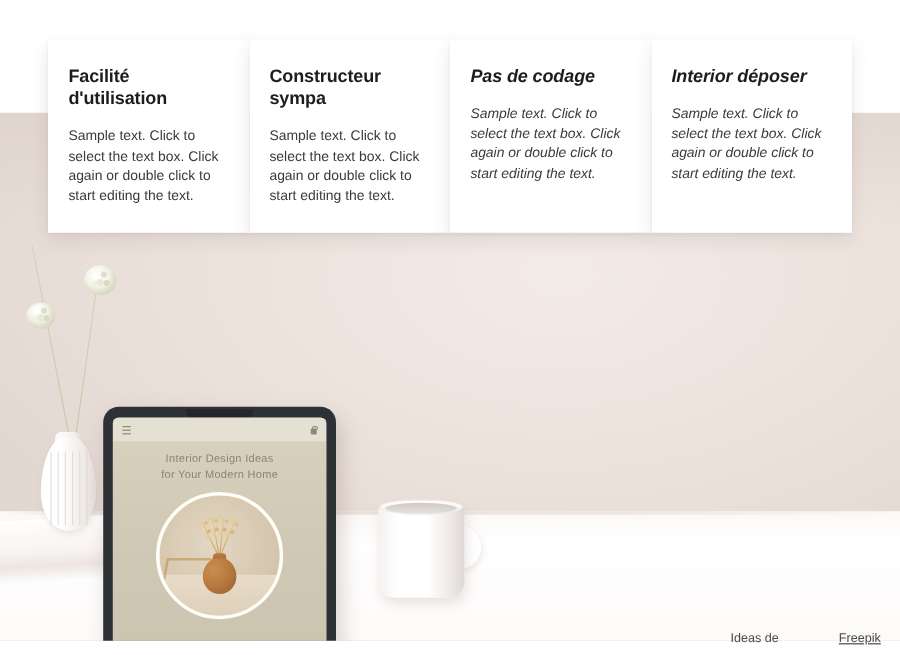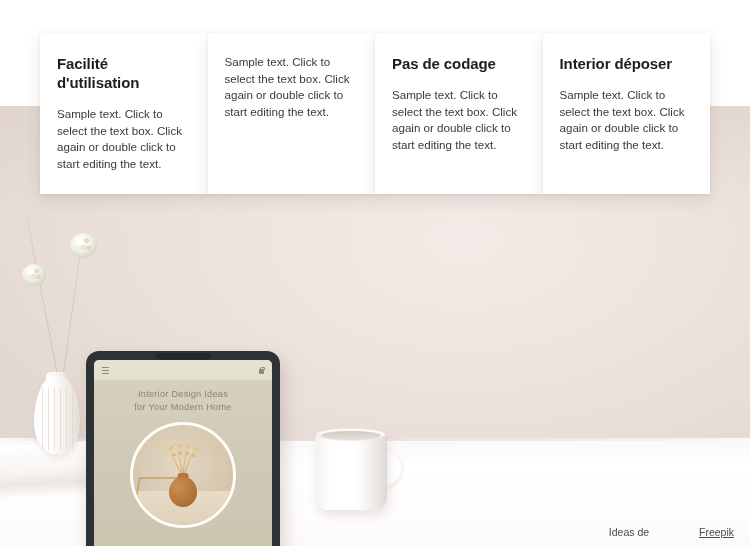--- a/index.html
+++ b/index.html
@@ -24,21 +24,21 @@
   
   .bg-top {
     position: absolute;
     left: 0; top: 0;
     width: 750px; height: 106px;
     background: #ffffff;
   }
 
   .bg-photo {
     position: absolute;
-    left: 0; top: 106px;
+    left: 0; top: 94px;
     width: 750px; height: 440px;
     background:
       radial-gradient(ellipse 520px 300px at 62% 30%, #f4ece8 0%, #ece2dc 55%, #e3d8d1 100%);
     overflow: hidden;
   }
 
   
   .wall-shade {
     position: absolute;
     left: 0; top: 0; width: 750px; height: 440px;
@@ -311,21 +311,21 @@
   }
   .card-text {
     font-family: "Liberation Sans", sans-serif;
     font-size: 11.6px;
     line-height: 16.5px;
     color: #3a3a3a;
   }
 
   
   .card.tall  { min-height: 140px; }
-  .card.short { min-height: 121px; }
+  .card.short { min-height: 121px; font-style: italic; }
 
   
   .credit {
     position: absolute;
     right: 16px; bottom: 8px;
     font-family: "Liberation Sans", sans-serif;
     font-size: 10.5px;
     color: #4a4a4a;
   }
   .credit a {
@@ -411,20 +411,21 @@
   </div>
 
   <div class="cards">
 
     <div class="card tall">
       <div class="card-title">Facilité d'utilisation</div>
       <div class="card-text">Sample text. Click to select the text box. Click again or double click to start editing the text.</div>
     </div>
 
     <div class="card tall">
+      <div class="card-title">Constructeur sympa</div>
       <div class="card-text">Sample text. Click to select the text box. Click again or double click to start editing the text.</div>
     </div>
 
     <div class="card short">
       <div class="card-title">Pas de codage</div>
       <div class="card-text">Sample text. Click to select the text box. Click again or double click to start editing the text.</div>
     </div>
 
     <div class="card short">
       <div class="card-title">Interior déposer</div>

